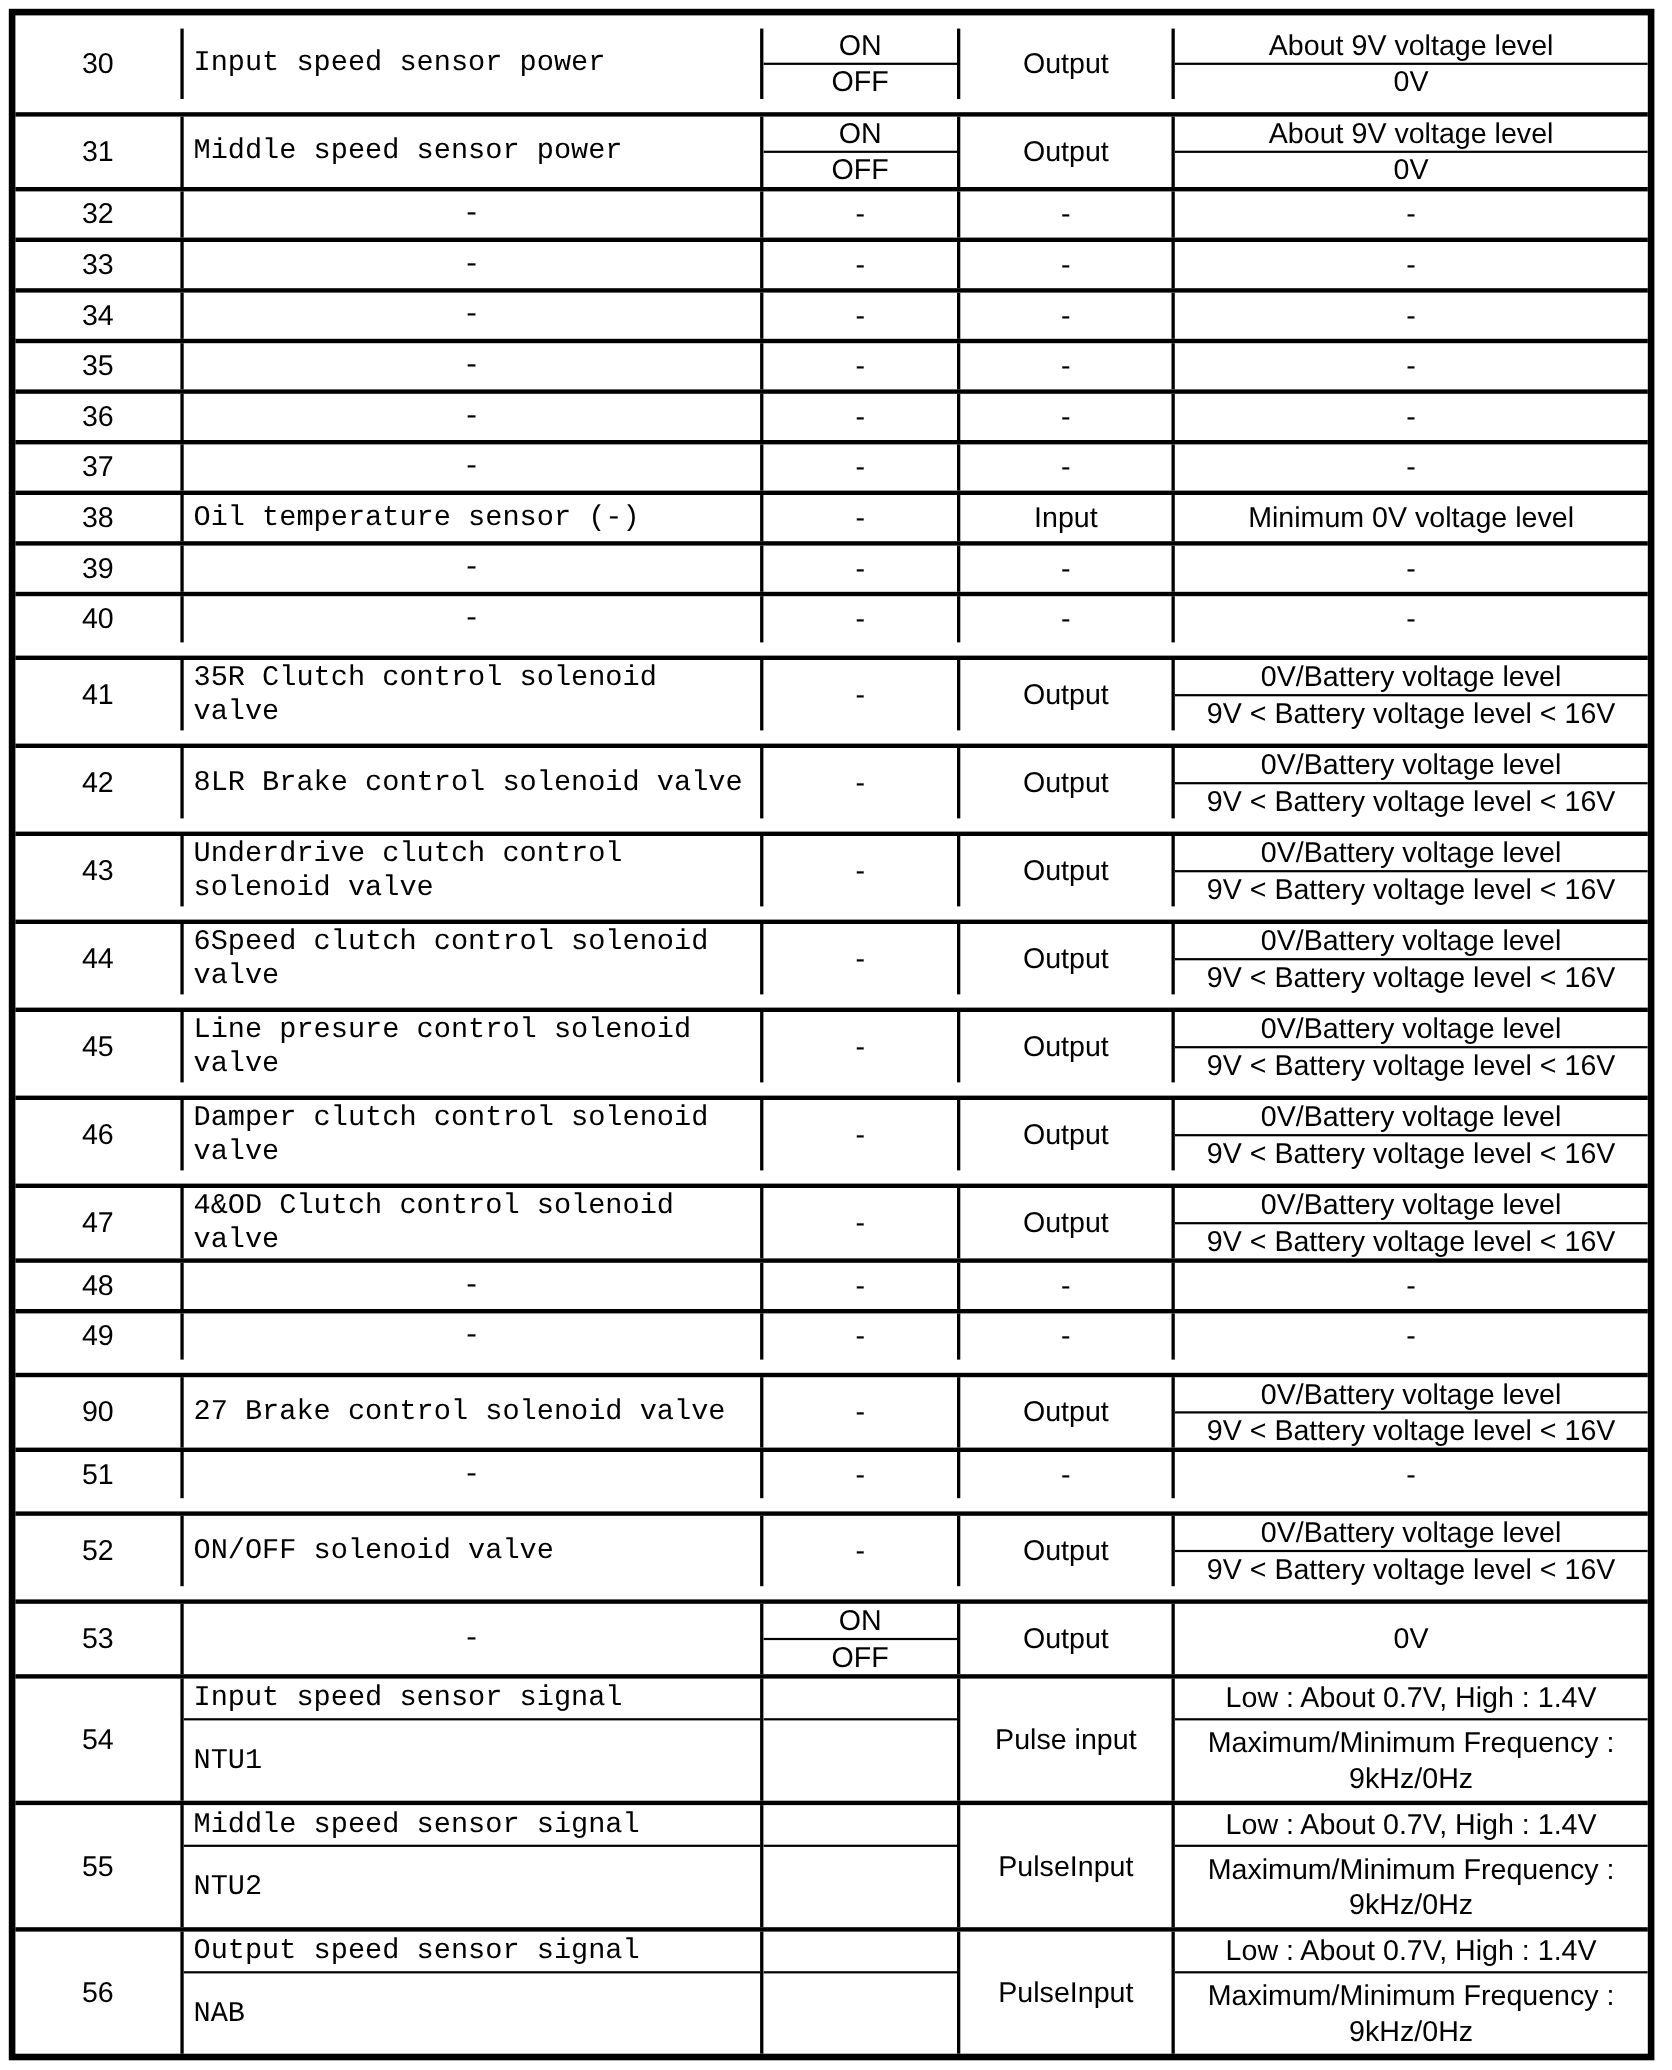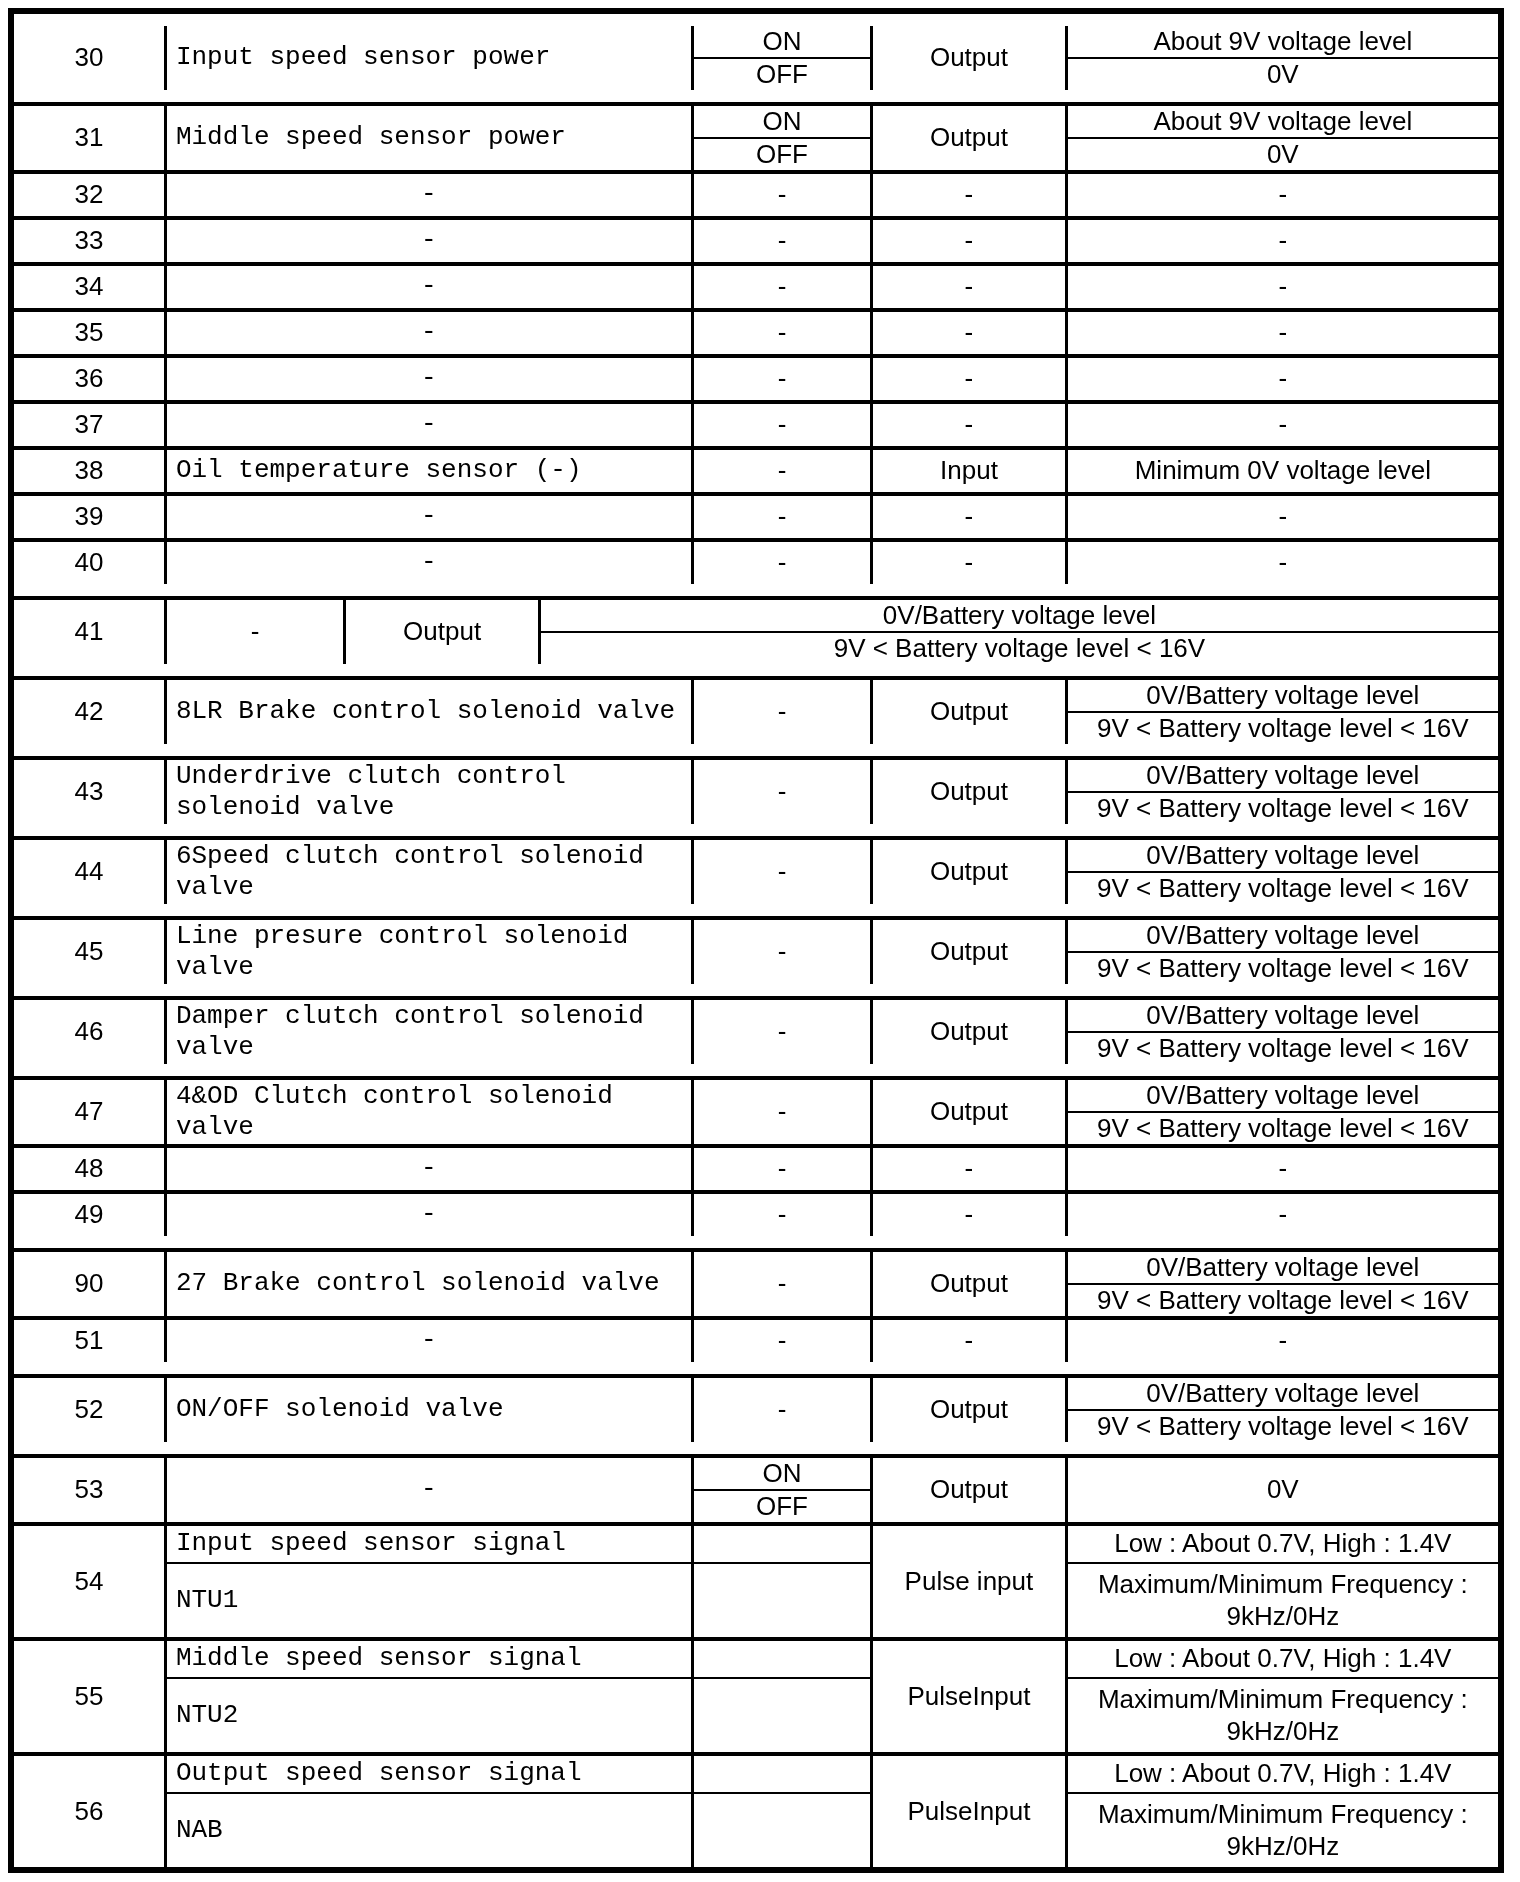--- a/index.html
+++ b/index.html
@@ -254,20 +254,23 @@
         <div class="content">-</div>
       </div>
       <div class="cell c-value">
         <div class="content">-</div>
       </div>
     </div>
     <div class="row double">
       <div class="cell c-pin">
         <div class="content">41</div>
       </div>
+      <div class="cell c-desc">
+        <div class="content left">35R Clutch control solenoid valve</div>
+      </div>
       <div class="cell c-state">
         <div class="content">-</div>
       </div>
       <div class="cell c-type">
         <div class="content">Output</div>
       </div>
       <div class="cell c-value">
         <div class="sub sub-top">0V/Battery voltage level</div>
         <div class="sub sub-bottom">9V &lt; Battery voltage level &lt; 16V</div>
       </div>

